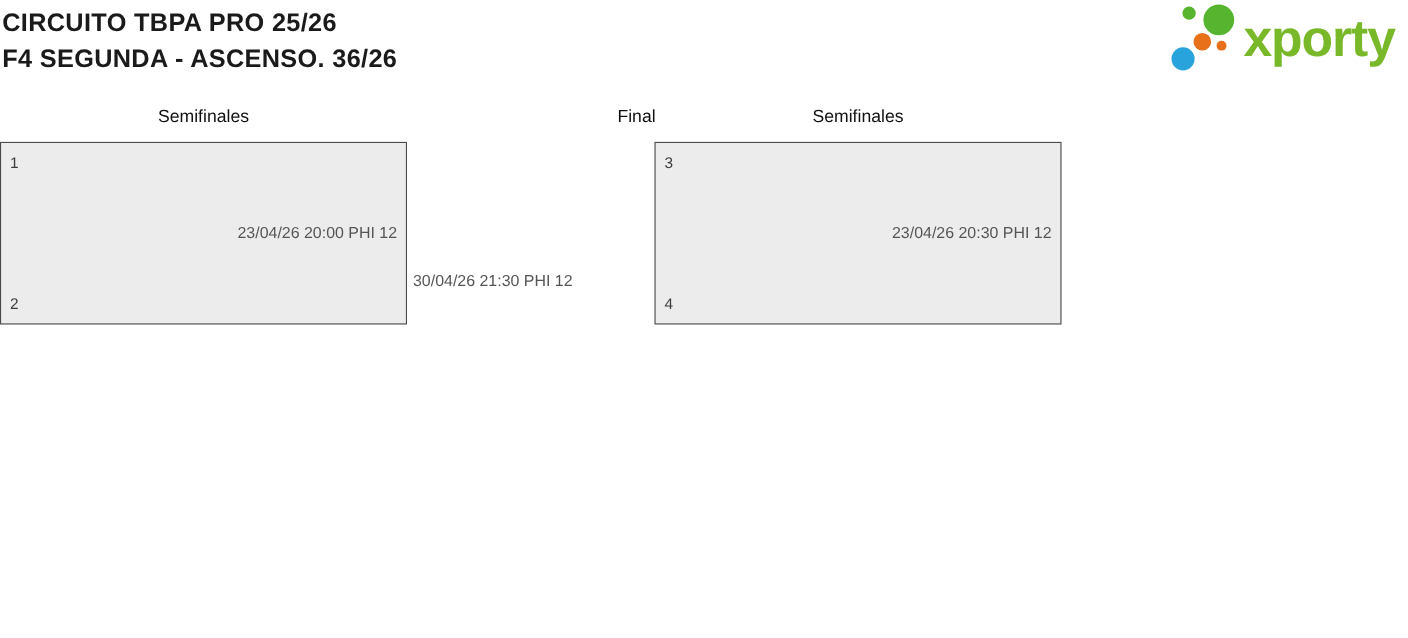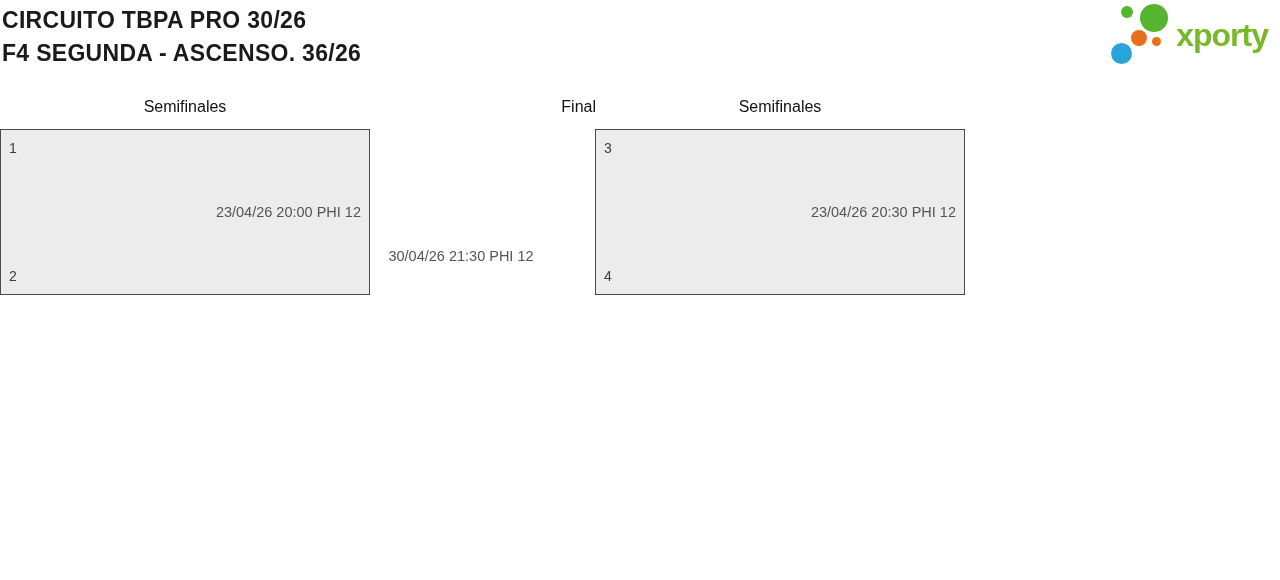--- a/index.html
+++ b/index.html
@@ -61,21 +61,21 @@
     position: absolute;
     border-radius: 50%;
     display: block;
   }
   .dot-green-small { left: 11px; top: 3px;  width: 12px; height: 12px; background: var(--dot_green); }
   .dot-green-big   { left: 30px; top: 1px;  width: 28px; height: 28px; background: var(--dot_green); }
   .dot-orange      { left: 21px; top: 27px; width: 16px; height: 16px; background: var(--dot_orange); }
   .dot-orange-small{ left: 42px; top: 34px; width: 9px;  height: 9px;  background: var(--dot_orange); }
   .dot-blue        { left: 1px;  top: 40px; width: 21px; height: 21px; background: var(--dot_blue); }
   .logo-text {
-    font-size: 32px;
+    font-size: 47px;
     font-weight: 700;
     color: var(--logo_text_green);
     letter-spacing: -1px;
     line-height: 60px;
     padding-right: 4px;
   }
 
   
   .round-header {
     position: absolute;
@@ -113,34 +113,34 @@
   }
   .match-info {
     font-size: 14.5px;
     color: var(--text_gray);
     text-align: right;
     line-height: 18px;
   }
 
   .final-slot {
     position: absolute;
-    left: 370px;
+    left: 357px;
     top: 247px;
     width: 182px;
     text-align: center;
     font-size: 14.5px;
     color: var(--text_gray);
     line-height: 18px;
   }
 </style>
 </head>
 <body>
 
 <div class="titles">
-  <div class="title-line">CIRCUITO TBPA PRO 30/26</div>
+  <div class="title-line">CIRCUITO TBPA PRO 25/26</div>
   <div class="title-line">F4 SEGUNDA - ASCENSO. 36/26</div>
 </div>
 
 <div class="logo">
   <div class="logo-dots">
     <span class="dot dot-green-small"></span>
     <span class="dot dot-green-big"></span>
     <span class="dot dot-orange"></span>
     <span class="dot dot-orange-small"></span>
     <span class="dot dot-blue"></span>

